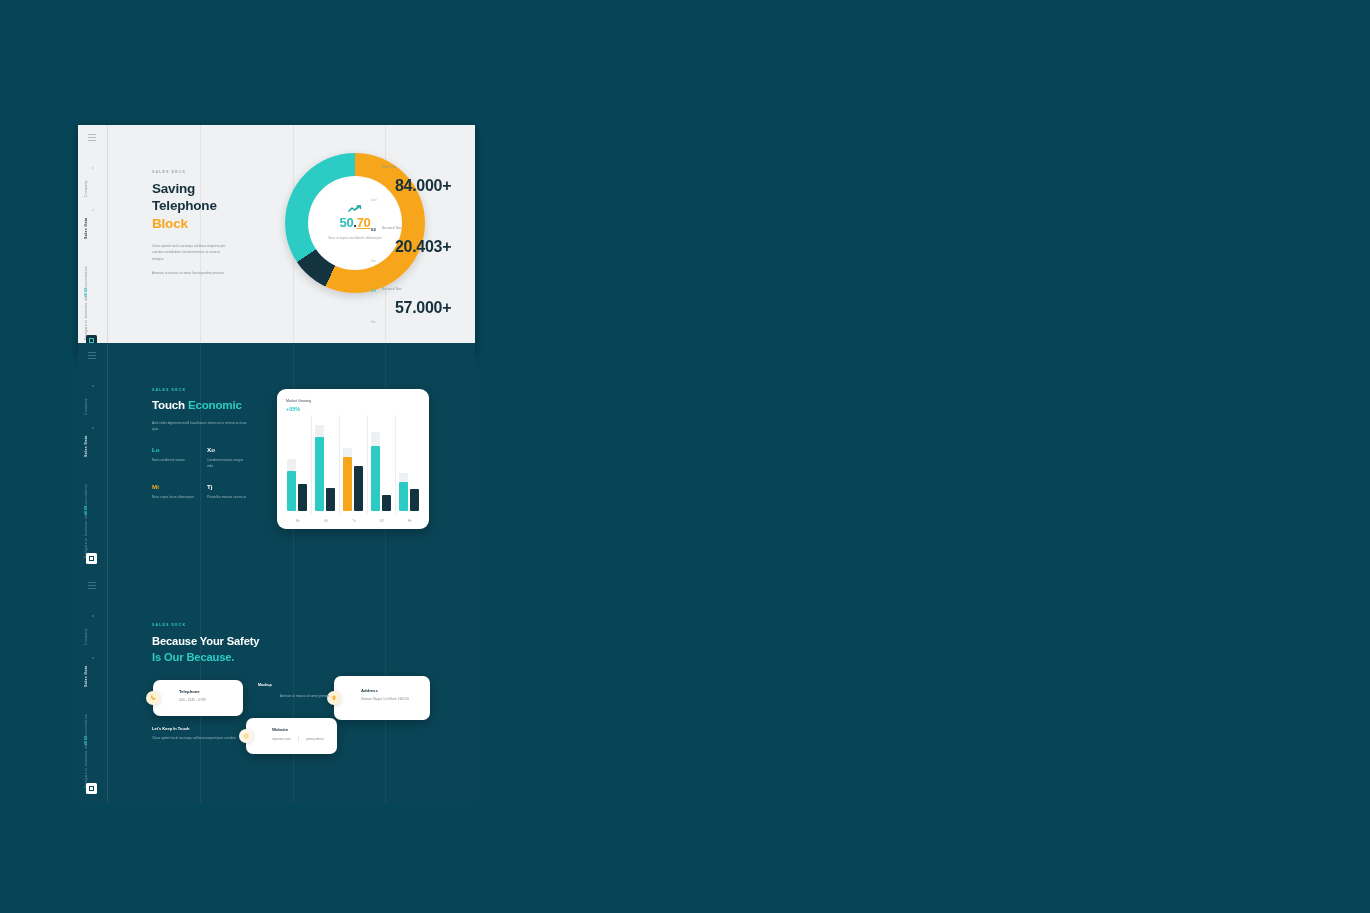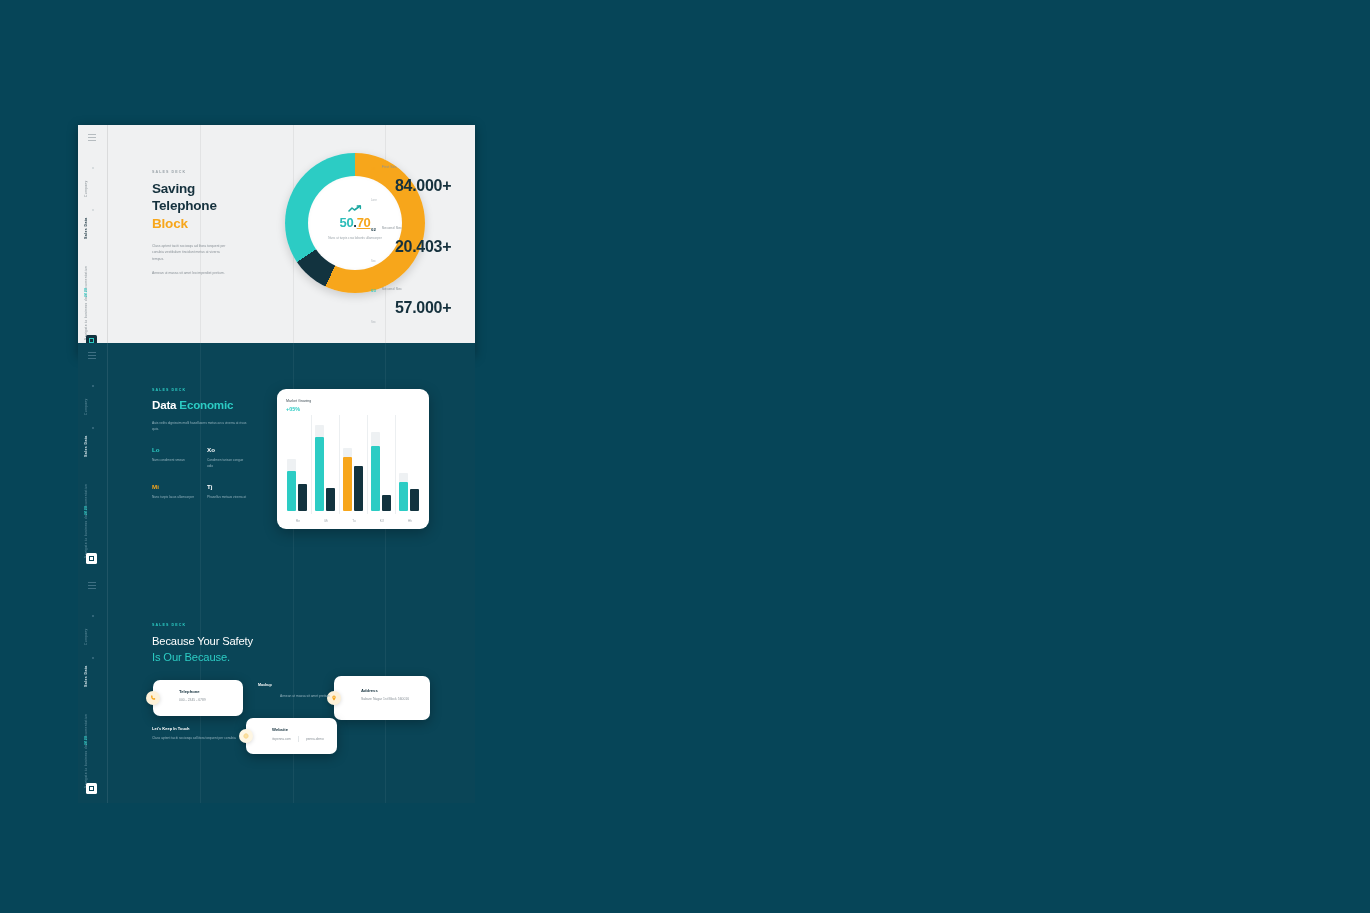--- a/index.html
+++ b/index.html
@@ -153,21 +153,21 @@
   .bar.orange { background: #f7a61b; }
   .bar.navy { background: #12333f; }
   .chart-xaxis {
     position: absolute; left: 10px; right: 8px; bottom: 6px;
     display: flex; justify-content: space-between;
   }
   .chart-xaxis span { width: 22px; text-align: center; font-size: 3px; color: #9aa3a9; }
 
   
   .s3-head { position: absolute; left: 74px; top: 50px; }
-  .s3-title { font-size: 11.2px; font-weight: 400; color: #ffffff; letter-spacing: -.15px; line-height: 1.45; }
+  .s3-title { font-size: 11.2px; font-weight: 700; color: #ffffff; letter-spacing: -.15px; line-height: 1.45; }
   .s3-title .accent { color: #2cccc4; }
 
   .ccard {
     position: absolute; background: #fff; border-radius: 7px;
     box-shadow: 0 3px 12px rgba(0,0,0,.3);
   }
   .ccard-title { font-size: 4.2px; font-weight: 700; color: #15313d; }
   .ccard-text { font-size: 3.4px; color: #8a9298; margin-top: 4px; }
   .ccard-badge {
     position: absolute; width: 14px; height: 14px; border-radius: 50%;
@@ -297,21 +297,21 @@
       <div class="vtext bold" style="top:114px">Sales Data</div>
       <div class="vtext" style="top:215px">Navigate to business data documentation</div>
       <div class="vtext bold accent" style="top:172px">2020</div>
       <div class="rail-logo">
           <span></span>
         </div>
     </div>
 
     <div class="s2-left">
       <div class="eyebrow eyebrow-dark">SALES DECK</div>
-      <div class="s2-title"><span>Data </span><span class="accent">Economic</span></div>
+      <div class="s2-title"><span>Touch </span><span class="accent">Economic</span></div>
       <div class="s2-body">Auis velits dignissim molli hasellusers metus arcu viverra at risus quis.</div>
       <div class="s2-grid">
         <div>
           <div class="s2-item-k">Lo</div>
           <div class="s2-item-v">Nam condiment smean</div>
         </div>
         <div>
           <div class="s2-item-k white">Xo</div>
           <div class="s2-item-v">Condimen turisan congue odio</div>
         </div>

